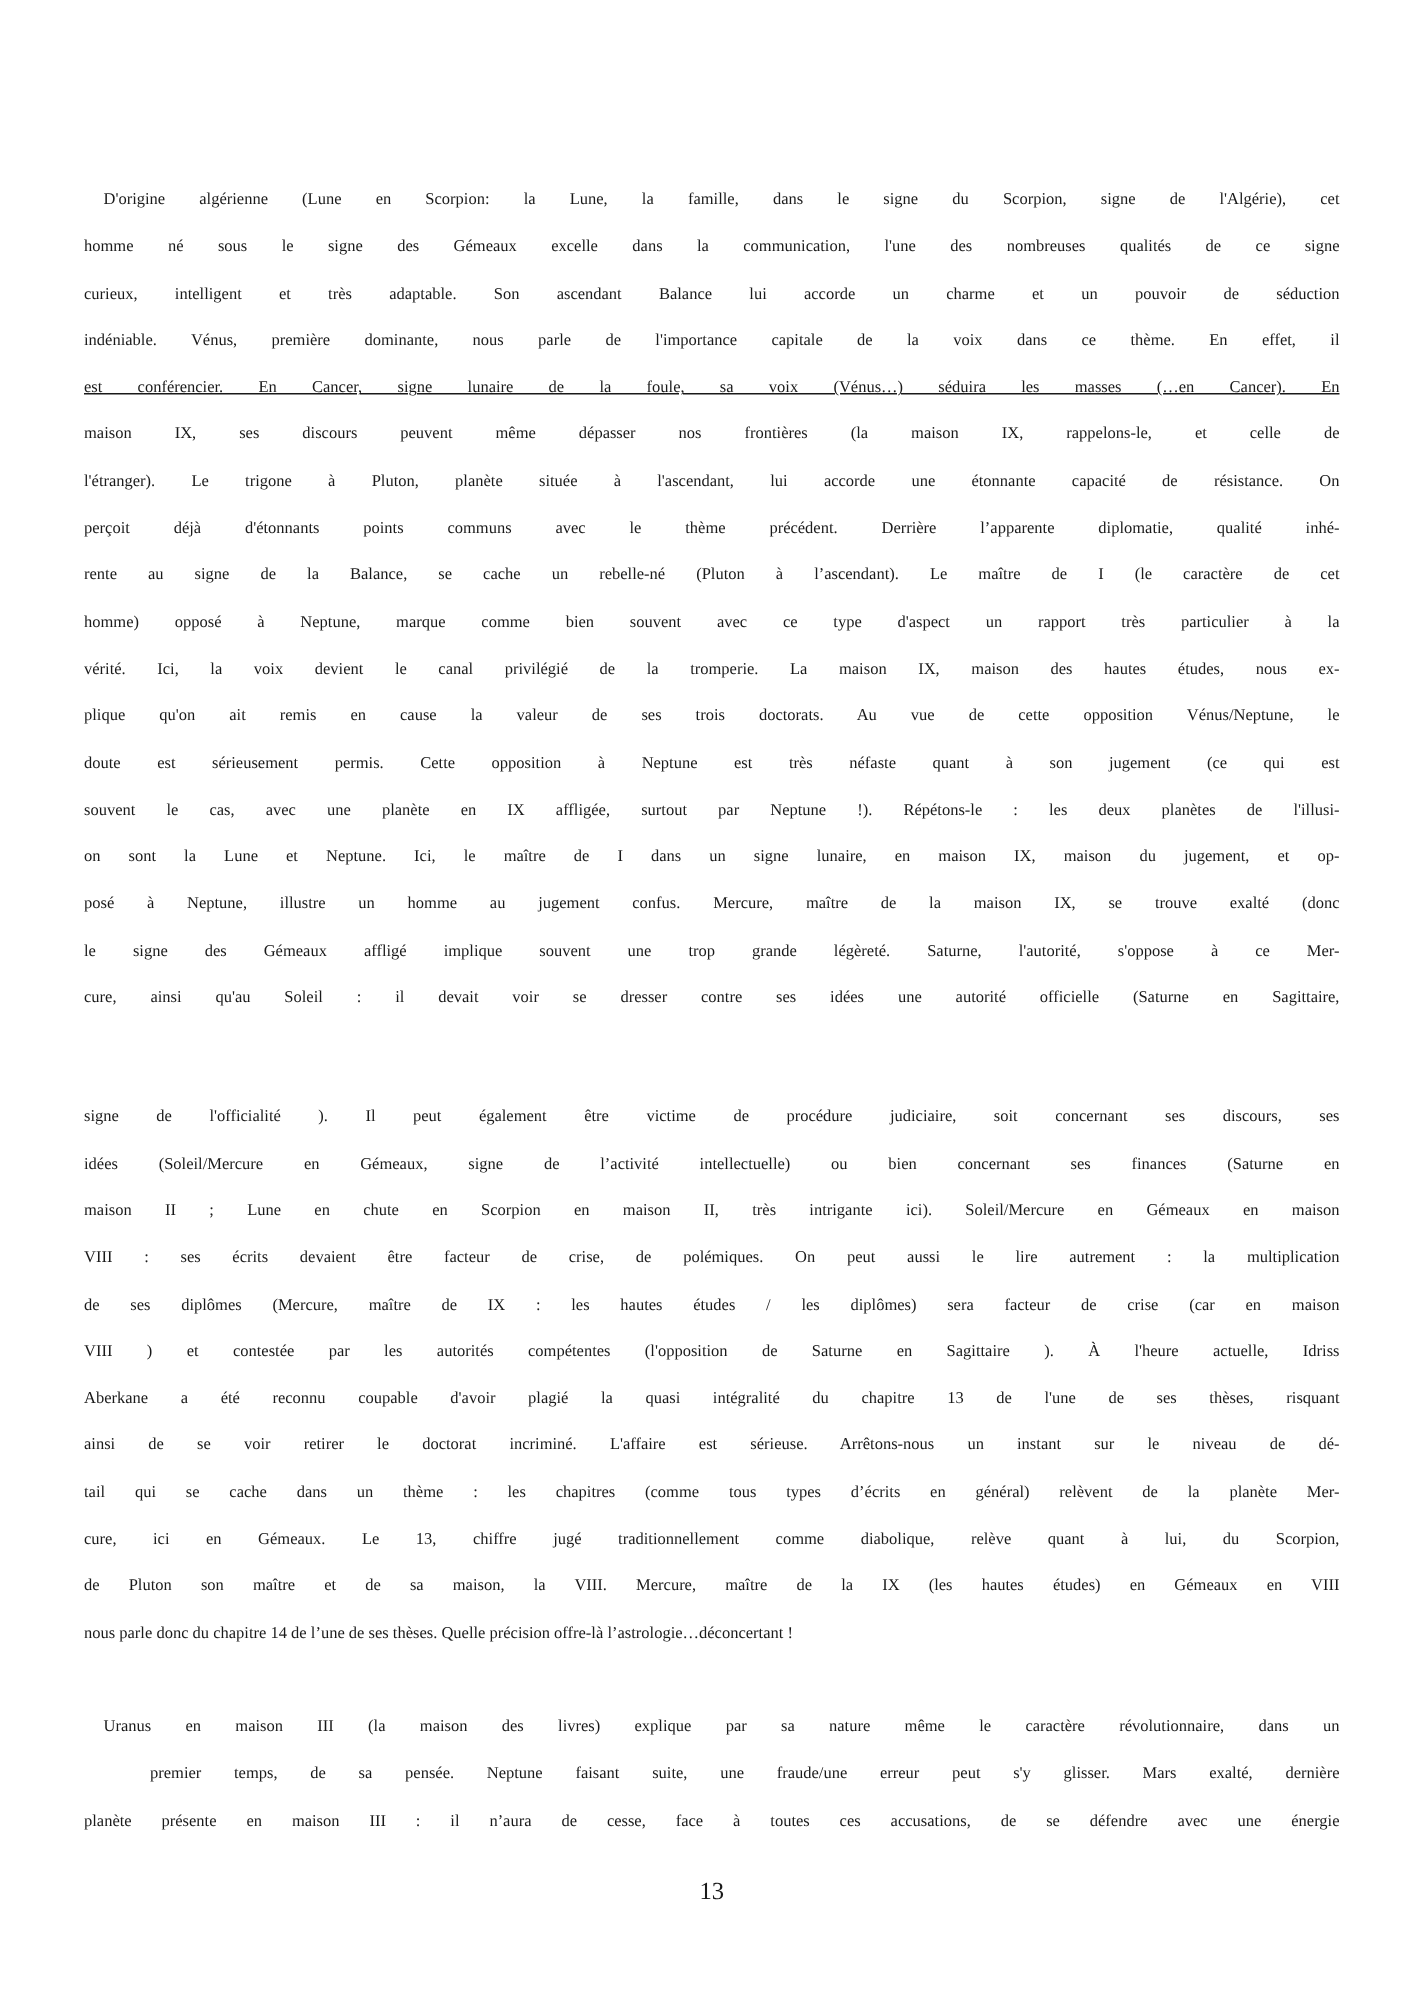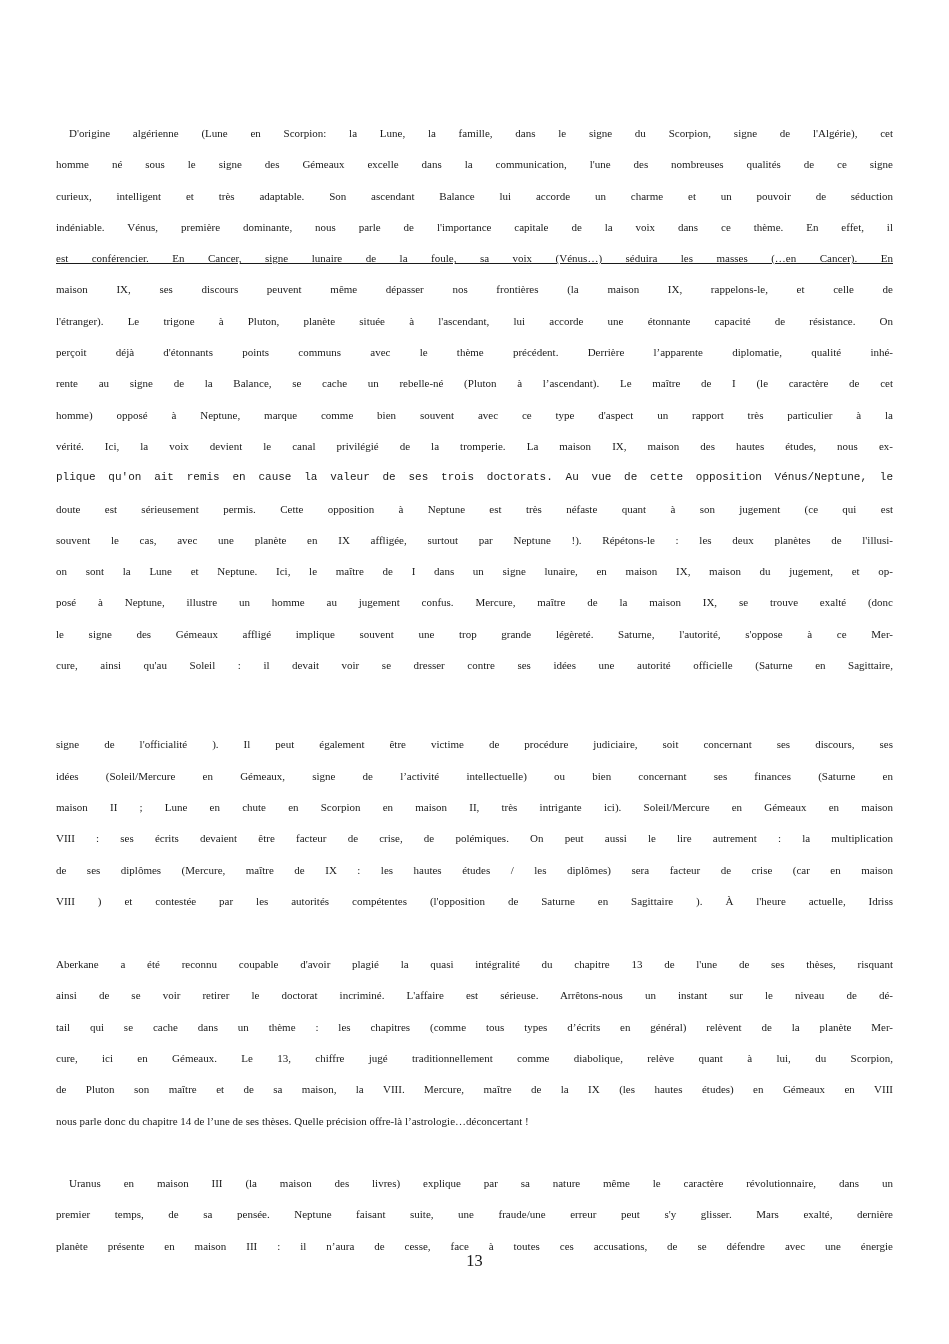--- a/index.html
+++ b/index.html
@@ -62,41 +62,41 @@
       <span class="line" style="white-space: nowrap;">homme né sous le signe des Gémeaux excelle dans la communication, l'une des nombreuses qualités de ce signe</span>
       <span class="line" style="white-space: nowrap;">curieux, intelligent et très adaptable. Son ascendant Balance lui accorde un charme et un pouvoir de séduction</span>
       <span class="line" style="white-space: nowrap;">indéniable. Vénus, première dominante, nous parle de l'importance capitale de la voix dans ce thème. En effet, il</span>
       <span class="line" style="white-space: nowrap; text-decoration: underline;">est conférencier. En Cancer, signe lunaire de la foule, sa voix (Vénus…) séduira les masses (…en Cancer). En</span>
       <span class="line" style="white-space: nowrap;">maison IX, ses discours peuvent même dépasser nos frontières (la maison IX, rappelons-le, et celle de</span>
       <span class="line" style="white-space: nowrap;">l'étranger). Le trigone à Pluton, planète située à l'ascendant, lui accorde une étonnante capacité de résistance. On</span>
       <span class="line" style="white-space: nowrap;">perçoit déjà d'étonnants points communs avec le thème précédent. Derrière l’apparente diplomatie, qualité inhé-</span>
       <span class="line" style="white-space: nowrap;">rente au signe de la Balance, se cache un rebelle-né (Pluton à l’ascendant). Le maître de I (le caractère de cet</span>
       <span class="line" style="white-space: nowrap;">homme) opposé à Neptune, marque comme bien souvent avec ce type d'aspect un rapport très particulier à la</span>
       <span class="line" style="white-space: nowrap;">vérité. Ici, la voix devient le canal privilégié de la tromperie. La maison IX, maison des hautes études, nous ex-</span>
-      <span class="line" style="white-space: nowrap; font-family: Liberation Mono, monospace;">plique qu'on ait remis en cause la valeur de ses trois doctorats. Au vue de cette opposition Vénus/Neptune, le</span>
+      <span class="line" style="white-space: nowrap;">plique qu'on ait remis en cause la valeur de ses trois doctorats. Au vue de cette opposition Vénus/Neptune, le</span>
       <span class="line" style="white-space: nowrap;">doute est sérieusement permis. Cette opposition à Neptune est très néfaste quant à son jugement (ce qui est</span>
       <span class="line" style="white-space: nowrap;">souvent le cas, avec une planète en IX affligée, surtout par Neptune !). Répétons-le : les deux planètes de l'illusi-</span>
       <span class="line" style="white-space: nowrap;">on sont la Lune et Neptune. Ici, le maître de I dans un signe lunaire, en maison IX, maison du jugement, et op-</span>
       <span class="line" style="white-space: nowrap;">posé à Neptune, illustre un homme au jugement confus. Mercure, maître de la maison IX, se trouve exalté (donc</span>
       <span class="line" style="white-space: nowrap;">le signe des Gémeaux affligé implique souvent une trop grande légèreté. Saturne, l'autorité, s'oppose à ce Mer-</span>
       <span class="line" style="white-space: nowrap;">cure, ainsi qu'au Soleil : il devait voir se dresser contre ses idées une autorité officielle (Saturne en Sagittaire,</span>
       <span class="line" style="white-space: nowrap; margin-top: 48px;">signe de l'officialité ). Il peut également être victime de procédure judiciaire, soit concernant ses discours, ses</span>
       <span class="line" style="white-space: nowrap;">idées (Soleil/Mercure en Gémeaux, signe de l’activité intellectuelle) ou bien concernant ses finances (Saturne en</span>
       <span class="line" style="white-space: nowrap;">maison II ; Lune en chute en Scorpion en maison II, très intrigante ici). Soleil/Mercure en Gémeaux en maison</span>
       <span class="line" style="white-space: nowrap;">VIII : ses écrits devaient être facteur de crise, de polémiques. On peut aussi le lire autrement : la multiplication</span>
       <span class="line" style="white-space: nowrap;">de ses diplômes (Mercure, maître de IX : les hautes études / les diplômes) sera facteur de crise (car en maison</span>
       <span class="line" style="white-space: nowrap;">VIII ) et contestée par les autorités compétentes (l'opposition de Saturne en Sagittaire ). À l'heure actuelle, Idriss</span>
-      <span class="line" style="white-space: nowrap; margin-top: 32px;">Aberkane a été reconnu coupable d'avoir plagié la quasi intégralité du chapitre 13 de l'une de ses thèses, risquant</span>
+      <span class="line" style="white-space: nowrap;">Aberkane a été reconnu coupable d'avoir plagié la quasi intégralité du chapitre 13 de l'une de ses thèses, risquant</span>
       <span class="line" style="white-space: nowrap;">ainsi de se voir retirer le doctorat incriminé. L'affaire est sérieuse. Arrêtons-nous un instant sur le niveau de dé-</span>
       <span class="line" style="white-space: nowrap;">tail qui se cache dans un thème : les chapitres (comme tous types d’écrits en général) relèvent de la planète Mer-</span>
       <span class="line" style="white-space: nowrap;">cure, ici en Gémeaux. Le 13, chiffre jugé traditionnellement comme diabolique, relève quant à lui, du Scorpion,</span>
       <span class="line" style="white-space: nowrap;">de Pluton son maître et de sa maison, la VIII. Mercure, maître de la IX (les hautes études) en Gémeaux en VIII</span>
       <span class="line last" style="white-space: nowrap;">nous parle donc du chapitre 14 de l’une de ses thèses. Quelle précision offre-là l’astrologie…déconcertant !</span>
     </div>
   <div class="para-gap"></div>
   <div class="paragraph" id="para-1">
       <span class="line indent" style="white-space: nowrap;">Uranus en maison III (la maison des livres) explique par sa nature même le caractère révolutionnaire, dans un</span>
-      <span class="line" style="white-space: nowrap;">premier temps, de sa pensée. Neptune faisant suite, une fraude/une erreur peut s'y glisser. Mars exalté, dernière</span>
+      <span class="line" style="white-space: nowrap; margin-left: 44px;">premier temps, de sa pensée. Neptune faisant suite, une fraude/une erreur peut s'y glisser. Mars exalté, dernière</span>
       <span class="line" style="white-space: nowrap;">planète présente en maison III : il n’aura de cesse, face à toutes ces accusations, de se défendre avec une énergie</span>
     </div>
 </div>
 
 <div class="page-number">13</div>
 
 </body></html>

